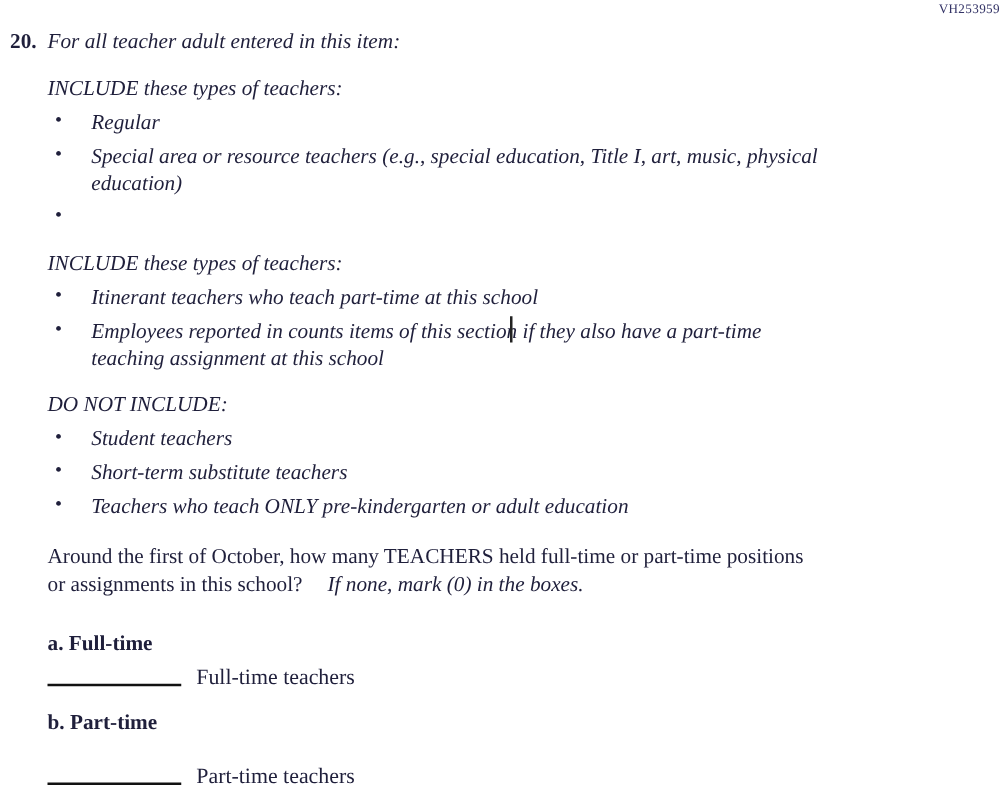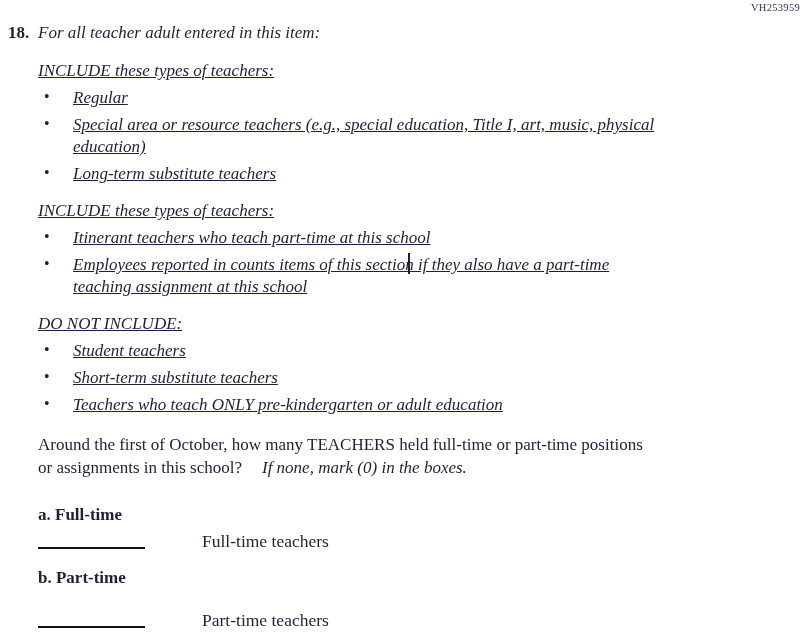--- a/index.html
+++ b/index.html
@@ -36,21 +36,20 @@
     font-style: normal;
   }
   .q-intro { font-style: italic; }
   .sec {
     position: absolute;
     left: 38px;
     width: 660px;
     font-size: 17px;
     font-style: italic;
     line-height: 22px;
-    text-decoration: underline;
   }
   .s1 { top: 60px; }
   .s2 { top: 200px; }
   .s3 { top: 313px; }
   .sec-heading { font-style: italic; }
   .sec ul { list-style: none; margin: 5px 0 0 0; padding: 0; }
   .sec li {
     position: relative;
     padding-left: 35px;
     margin-top: 5px;
@@ -78,21 +77,20 @@
     font-size: 17px;
     font-weight: bold;
   }
   .a1 { top: 489px; margin-top: 16px; }
   .b1 { top: 568px; }
   .answer-row {
     position: absolute;
     left: 38px;
     display: flex;
     align-items: flex-start;
-    gap: 45px;
   }
   .r1 { top: 530px; }
   .r2 { top: 609px; }
   .blank {
     width: 103px;
     height: 17px;
     border: none;
     border-bottom: 2px solid #111111;
     background: transparent;
     font-family: "Liberation Serif", "DejaVu Serif", serif;
@@ -116,37 +114,36 @@
   }
 </style>
 </head>
 <body>
 
 <div class="page">
 
   <div class="form-code">VH253959</div>
 
   <div class="q-row">
-    <span class="q-num">18.</span><span class="q-intro">For all teacher adult entered in this item:</span>
+    <span class="q-num">20.</span><span class="q-intro">For all teacher adult entered in this item:</span>
   </div>
 
   <div class="sec s1">
     <div class="sec-heading">INCLUDE these types of teachers:</div>
     <ul>
       <li>
         <span class="bullet">•</span>
         <span>Regular</span>
       </li>
       <li>
         <span class="bullet">•</span>
         <span>Special area or resource teachers (e.g., special education, Title I, art, music, physical education)</span>
       </li>
       <li>
         <span class="bullet">•</span>
-        <span>Long-term substitute teachers</span>
       </li>
     </ul>
   </div>
 
   <div class="sec s2">
     <div class="sec-heading">INCLUDE these types of teachers:</div>
     <ul>
       <li>
         <span class="bullet">•</span>
         <span>Itinerant teachers who teach part-time at this school</span>

